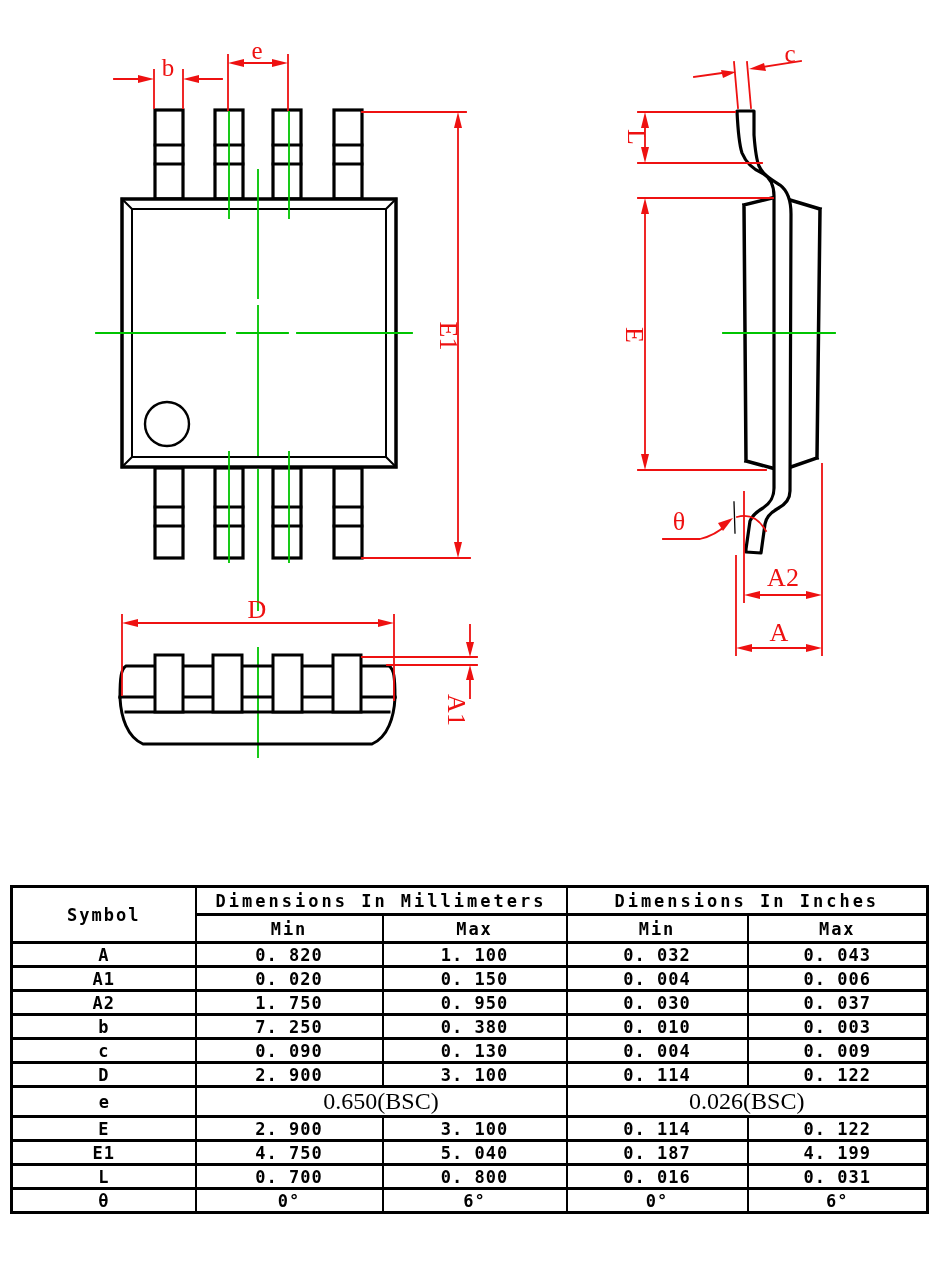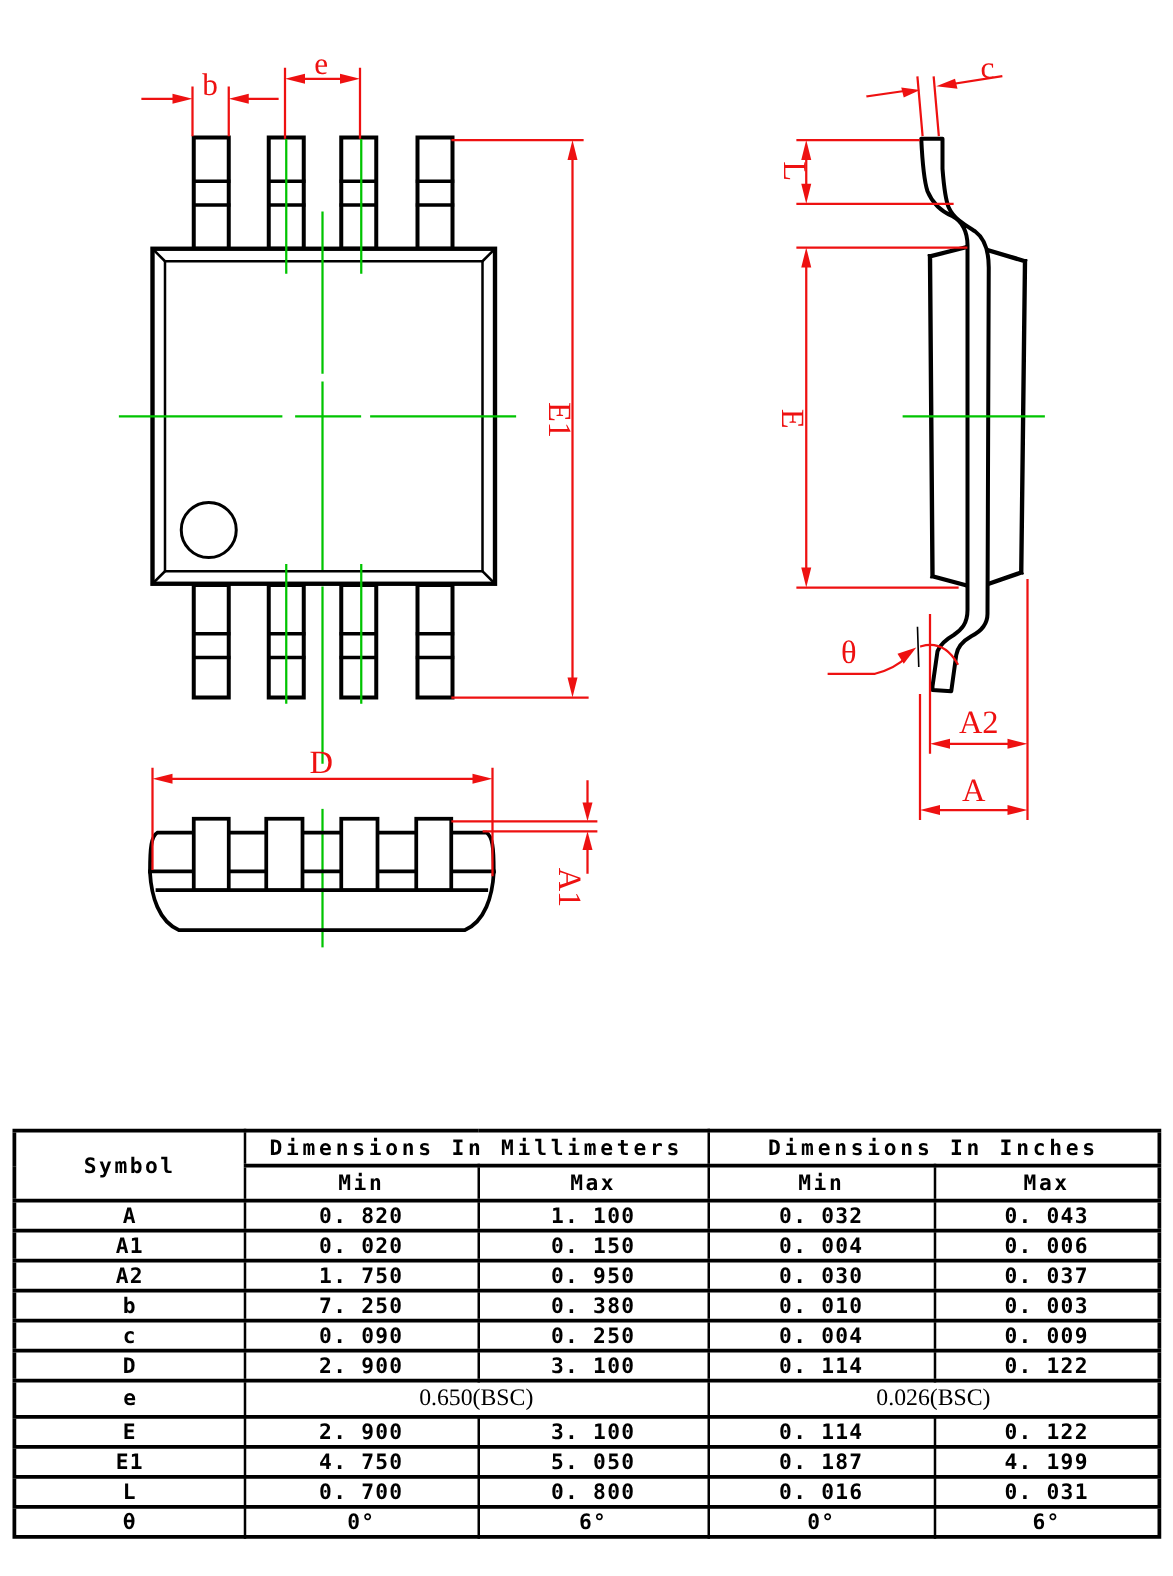--- a/index.html
+++ b/index.html
@@ -5,34 +5,34 @@
   html,body{margin:0;padding:0;background:#ffffff;}
   .page{position:relative;width:938px;height:1261px;background:#fff;overflow:hidden;
         font-family:"Liberation Sans",sans-serif;}
   svg{position:absolute;left:0;top:0;}
   .lbl{font-family:"Liberation Serif",serif;font-size:26px;fill:#ee1111;}
   .lbl-sm{font-family:"Liberation Serif",serif;font-size:25px;fill:#ee1111;}
   
   table.dims{position:absolute;left:10px;top:885px;width:916px;border-collapse:collapse;
              table-layout:fixed;background:#fff;}
   table.dims,table.dims th,table.dims td{border:2px solid #000;}
-  table.dims{border:3px solid #000;margin-top:18px;}
+  table.dims{border:3px solid #000;}
   table.dims tr{border-top:3px solid #000;border-bottom:3px solid #000;}
   table.dims th,table.dims td{padding:0;text-align:center;vertical-align:middle;
       font-family:"DejaVu Sans Mono",monospace;font-size:17px;color:#000;font-weight:bold;}
   th.group{height:25px;letter-spacing:3px;border-bottom:1px solid #000;}
   th.minmax{height:25px;letter-spacing:2px;border-top:1px solid #000;}
   th.symhead{letter-spacing:2px;}
   tr.datarow{height:24px;}
   tr.datarow td{letter-spacing:1px;font-weight:bold;}
   tr.thickrow{border-top:4px solid #000;border-bottom:4px solid #000;}
   td.serif,tr.serifrow td.val{font-family:"Liberation Serif",serif;font-size:20px;
       font-weight:normal;letter-spacing:0;}
   tr.erow{height:29px;}
-  tr.erow td{font-family:"Liberation Serif",serif;font-size:19px;font-weight:normal;}
+  tr.erow td{font-family:"Liberation Serif",serif;font-size:24px;font-weight:normal;}
   tr.erow td.sym{font-family:"DejaVu Sans Mono",monospace;font-size:17px;font-weight:bold;}
 </style>
 </head>
 <body>
 
 <div class="page">
 
   <svg width="938" height="880" viewBox="0 0 938 880">
 
     <g stroke-linecap="square">
@@ -246,21 +246,21 @@
       <tr class="datarow">
         <td>b</td>
         <td>7. 250</td>
         <td>0. 380</td>
         <td>0. 010</td>
         <td>0. 003</td>
       </tr>
       <tr class="datarow">
         <td>c</td>
         <td>0. 090</td>
-        <td>0. 250</td>
+        <td>0. 130</td>
         <td>0. 004</td>
         <td>0. 009</td>
       </tr>
       <tr class="datarow">
         <td>D</td>
         <td>2. 900</td>
         <td>3. 100</td>
         <td>0. 114</td>
         <td>0. 122</td>
       </tr>
@@ -272,21 +272,21 @@
       <tr class="datarow">
         <td>E</td>
         <td>2. 900</td>
         <td>3. 100</td>
         <td>0. 114</td>
         <td>0. 122</td>
       </tr>
       <tr class="datarow">
         <td>E1</td>
         <td>4. 750</td>
-        <td>5. 050</td>
+        <td>5. 040</td>
         <td>0. 187</td>
         <td>4. 199</td>
       </tr>
       <tr class="datarow">
         <td>L</td>
         <td>0. 700</td>
         <td>0. 800</td>
         <td>0. 016</td>
         <td>0. 031</td>
       </tr>

